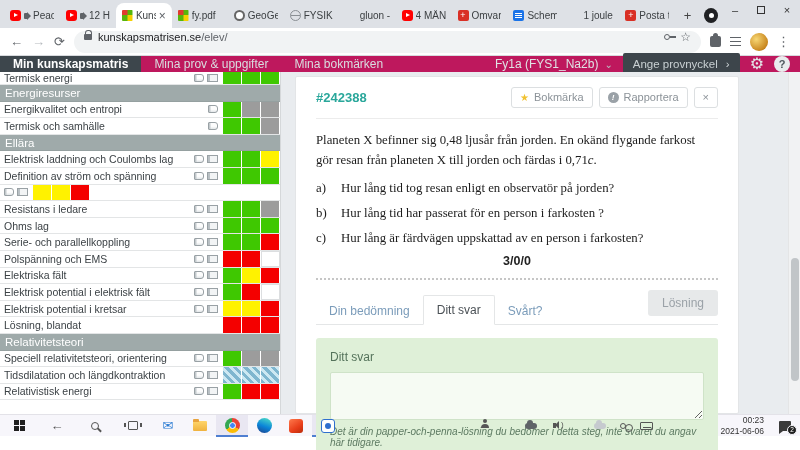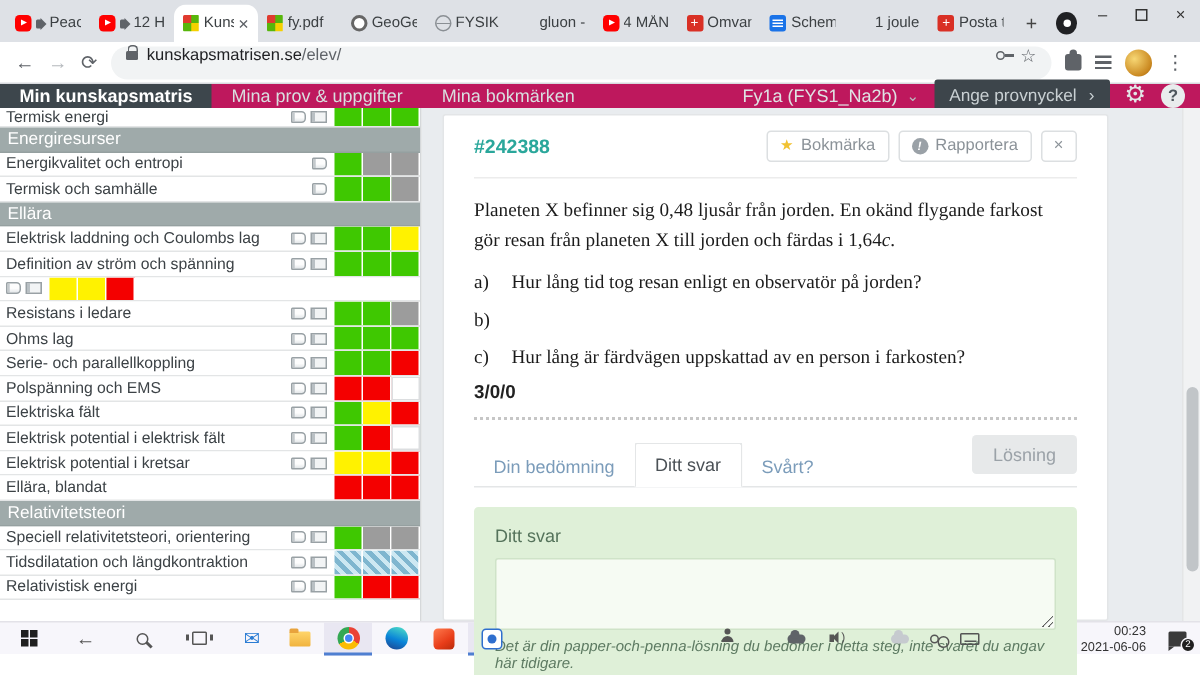--- a/index.html
+++ b/index.html
@@ -95,21 +95,21 @@
   .head-btns{margin-left:auto;display:flex;gap:6px}
   .hbtn{border:1px solid #dcdfe1;border-radius:3px;background:#fff;color:#8b9298;font-size:11px;
         padding:4px 8px;display:flex;align-items:center;gap:5px;line-height:1}
   .star{color:#f1c232;font-size:10px}
   .info-ic{width:11px;height:11px;border-radius:50%;background:#9aa1a7;color:#fff;font-size:8px;
         display:flex;align-items:center;justify-content:center;font-weight:bold;font-style:italic}
   .card-hr{border:none;border-top:1px solid #ececec;margin:10px 0 0}
   .qtext{font-family:"Liberation Serif",serif;font-size:12.8px;color:#1c1c1c;line-height:1.55;margin-top:12px}
   .qitem{display:flex;gap:13px;margin-top:10px;font-family:"Liberation Serif",serif;font-size:12.8px;color:#1c1c1c}
   .qkey{flex:0 0 12px}
-  .score{text-align:left;font-weight:bold;font-size:12.5px;color:#222;margin-top:8px}
+  .score{text-align:center;font-weight:bold;font-size:12.5px;color:#222;margin-top:8px}
   .dotted{border:none;border-top:2px dotted #c6c6c6;margin-top:10px}
   .tabs-row{display:flex;align-items:flex-end;margin-top:10px;border-bottom:1px solid #e4e6e7}
   .qtab{font-size:12px;color:#7b9cba;padding:7px 13px;position:relative;top:1px}
   .qtab.active{background:#fff;border:1px solid #e4e6e7;border-bottom:1px solid #fff;color:#4b5156;border-radius:2px 2px 0 0}
   .losning-btn{margin-left:auto;background:#e7e9ea;color:#9ba2a8;font-size:12px;padding:6px 14px;border-radius:3px;margin-bottom:8px}
   .answer-panel{background:#dff0d8;border-radius:3px;margin-top:13px;padding:12px 14px 10px}
   .ap-title{color:#55735b;font-size:12px}
   .ap-textarea{display:block;width:100%;height:48px;background:#f6fbf3;border:1px solid #cfe3c8;border-radius:2px;
         resize:vertical;margin-top:8px;font-family:"Liberation Sans",sans-serif}
   .ap-hint{font-style:italic;font-size:10px;color:#5d7a62;margin-top:6px}
@@ -428,21 +428,21 @@
           <span class="mi mi-book"></span>
           <span class="mi mi-film"></span>
         </span>
         <span class="cells">
           <span class="cell" style="background: rgb(255, 242, 0);"></span>
           <span class="cell" style="background: rgb(255, 242, 0);"></span>
           <span class="cell" style="background: rgb(244, 0, 0);"></span>
         </span>
       </div>
       <div class="mrow">
-        <span class="mrow-label">Ellära, blandat</span>
+        <span class="mrow-label">Lösning, blandat</span>
         <span class="micons"></span>
         <span class="cells">
           <span class="cell" style="background: rgb(244, 0, 0);"></span>
           <span class="cell" style="background: rgb(244, 0, 0);"></span>
           <span class="cell" style="background: rgb(244, 0, 0);"></span>
         </span>
       </div>
       <div class="mhead">Relativitetsteori</div>
       <div class="mrow">
         <span class="mrow-label">Speciell relativitetsteori, orientering</span>
@@ -494,28 +494,29 @@
           <span class="hbtn">
             <span class="info-ic">!</span>
             <span>Rapportera</span>
           </span>
           <span class="hbtn">×</span>
         </span>
       </div>
       <hr class="card-hr">
       <div class="qtext">
         <div>Planeten X befinner sig 0,48 ljusår från jorden. En okänd flygande farkost</div>
-        <div><span>gör resan från planeten X till jorden och färdas i 1,64</span><i>c</i><span>.</span></div>
+        <div><span>gör resan från planeten X till jorden och färdas i 0,71</span><i>c</i><span>.</span></div>
       </div>
       <div class="qitem">
         <span class="qkey">a)</span>
           <span>Hur lång tid tog resan enligt en observatör på jorden?</span>
       </div>
       <div class="qitem">
         <span class="qkey">b)</span>
+          <span>Hur lång tid har passerat för en person i farkosten ?</span>
       </div>
       <div class="qitem">
         <span class="qkey">c)</span>
           <span>Hur lång är färdvägen uppskattad av en person i farkosten?</span>
       </div>
       <div class="score">3/0/0</div>
       <hr class="dotted">
       <div class="tabs-row">
         <span class="qtab">Din bedömning</span>
         <span class="qtab active">Ditt svar</span>

